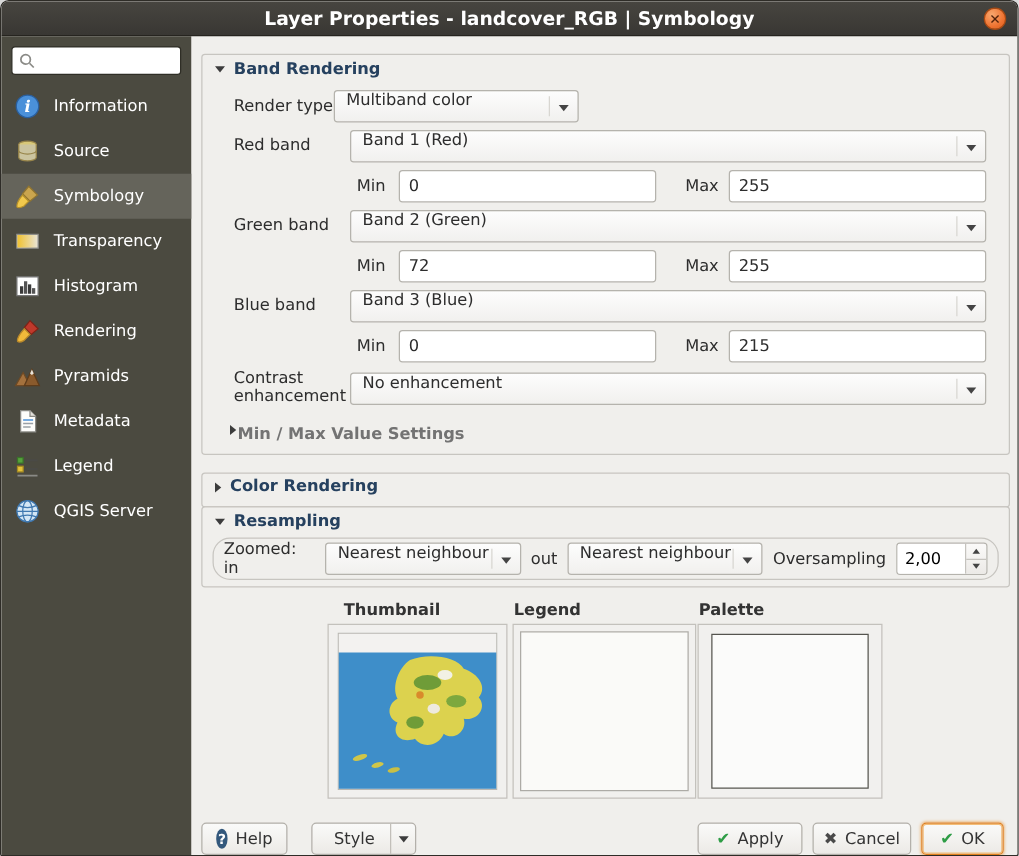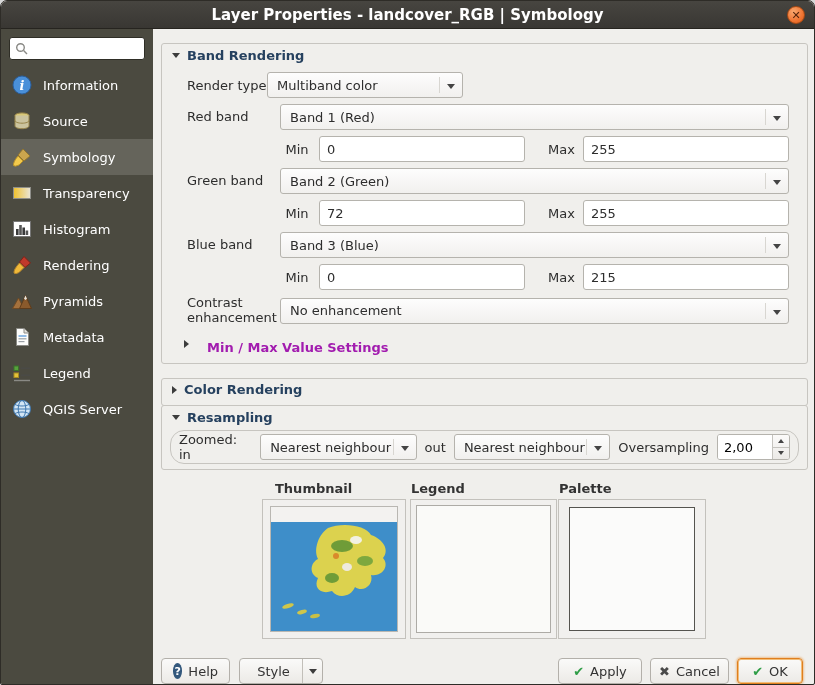--- a/index.html
+++ b/index.html
@@ -27,31 +27,31 @@
   .group-head{display:flex;align-items:center;gap:7px;padding:4px 0 0 10px;font-weight:bold;color:#26415f;cursor:pointer}
   .tri-d{width:0;height:0;border-left:4px solid transparent;border-right:4px solid transparent;border-top:5px solid #3c3c3c}
   .tri-r{width:0;height:0;border-top:4px solid transparent;border-bottom:4px solid transparent;border-left:5px solid #3c3c3c}
 
   #band-group{left:160px;top:42px;width:647px;height:321px}
   .group-body{padding:9px 18px 0 25px;display:flex;flex-direction:column;gap:6px}
   .frow{display:flex;align-items:center;min-height:26px}
   .flabel{color:#2d2d2d}
   .lbl-rt{width:80px}
   .lbl-band{width:93px;line-height:1.15;padding-right:6px}
-  .combo{position:relative;height:26px;border:1px solid #b5b3ad;border-radius:3px;background:linear-gradient(#fdfdfd,#f1f0ee);display:flex;align-items:center;padding:0 26px 0 9px;white-space:nowrap;cursor:pointer;overflow:hidden}
+  .combo{position:relative;height:26px;border:1px solid #b5b3ad;border-radius:3px;background:linear-gradient(#fdfdfd,#f1f0ee);display:flex;padding:0 26px 0 9px;white-space:nowrap;cursor:pointer;overflow:hidden}
   .combo::before{content:"";position:absolute;right:22px;top:4px;bottom:4px;border-left:1px solid #d8d6d1}
   .combo::after{content:"";position:absolute;right:7px;top:11px;border-left:4px solid transparent;border-right:4px solid transparent;border-top:5px solid #444}
   .combo.wide{flex:1}
   .combo.rt{width:196px}
   .tinput{height:26px;border:1px solid #b5b3ad;border-radius:3px;background:#fff;padding:0 7px;font:inherit;color:#2d2d2d;outline:none}
   .frow.mm-row{margin-left:96px}
   .mm-row .mlabel{width:28px;text-align:center;flex:0 0 28px}
   .mm-row .tinput{flex:1;min-width:0;margin-left:8px}
   .mm-row .mlabel.max{margin-left:20px;width:30px;flex-basis:30px;text-align:right}
-  .toggle-line{display:flex;align-items:flex-start;gap:18px;font-weight:bold;color:#a21caf;margin:8px 0 0 -3px;cursor:pointer}
+  .toggle-line{display:flex;align-items:flex-start;gap:1px;font-weight:bold;color:#737373;margin:8px 0 0 -3px;cursor:pointer}
 
   #color-group{left:160px;top:377px;width:647px;height:28px}
   #color-group .group-head{padding-top:3px}
 
   #resampling-group{left:160px;top:404px;width:647px;height:65px}
   .resample-frame{margin:5px 8px 8px 8px;border:1px solid #c7c5c0;border-radius:14px;display:flex;align-items:center;gap:8px;padding:3px 8px;height:34px}
   .combo.resample{width:158px}
   .spin{display:flex;height:26px;width:74px;border:1px solid #b5b3ad;border-radius:3px;background:#fff;overflow:hidden}
   .spin input{flex:1;min-width:0;border:none;outline:none;font:inherit;padding:0 6px}
   .spin .spin-btns{width:17px;border-left:1px solid #c5c3be;display:flex;flex-direction:column;background:linear-gradient(#fbfaf9,#eceae7)}
@@ -68,21 +68,21 @@
   #palette-label{left:558px;top:480px}
   #thumb-box{left:261px;top:498px;width:144px;height:140px}
   #legend-box{left:409px;top:498px;width:147px;height:140px}
   #palette-box{left:557px;top:498px;width:148px;height:140px}
   .legend-inner{width:135px;height:128px;background:#fafaf8;border:1px solid #adaba6}
   .palette-inner{width:126px;height:124px;background:#fbfbfa;border:1px solid #55544f}
 
   
   .btn{position:absolute;top:657px;height:26px;border:1px solid #b3b0aa;border-radius:4px;background:linear-gradient(#fafaf9,#eceae6);display:flex;align-items:center;justify-content:center;gap:6px;padding:0 11px;cursor:pointer;color:#333}
   #help-btn{left:160px;width:69px}
-  #style-btn{left:238px;width:84px;padding-right:26px}
+  #style-btn{left:248px;width:84px;padding-right:26px}
   #style-btn .split{position:absolute;right:0;top:0;bottom:0;width:20px;border-left:1px solid #c2bfb9;display:flex;align-items:center;justify-content:center}
   #apply-btn{left:557px;width:84px}
   #cancel-btn{left:649px;width:79px}
   #ok-btn{left:736px;width:66px;border-color:#df7f1e;box-shadow:0 0 0 1px #f2bd78 inset,0 0 2px 1px rgba(233,140,37,.45)}
   .check{color:#2e9d46;font-weight:bold}
   .cross{color:#4a4a4a;font-weight:bold}
   .help-ic{width:16px;height:16px;border-radius:50%;background:#33587c;color:#fff;font-size:11px;font-weight:bold;display:flex;align-items:center;justify-content:center}
 </style>
 </head>
 <body>

